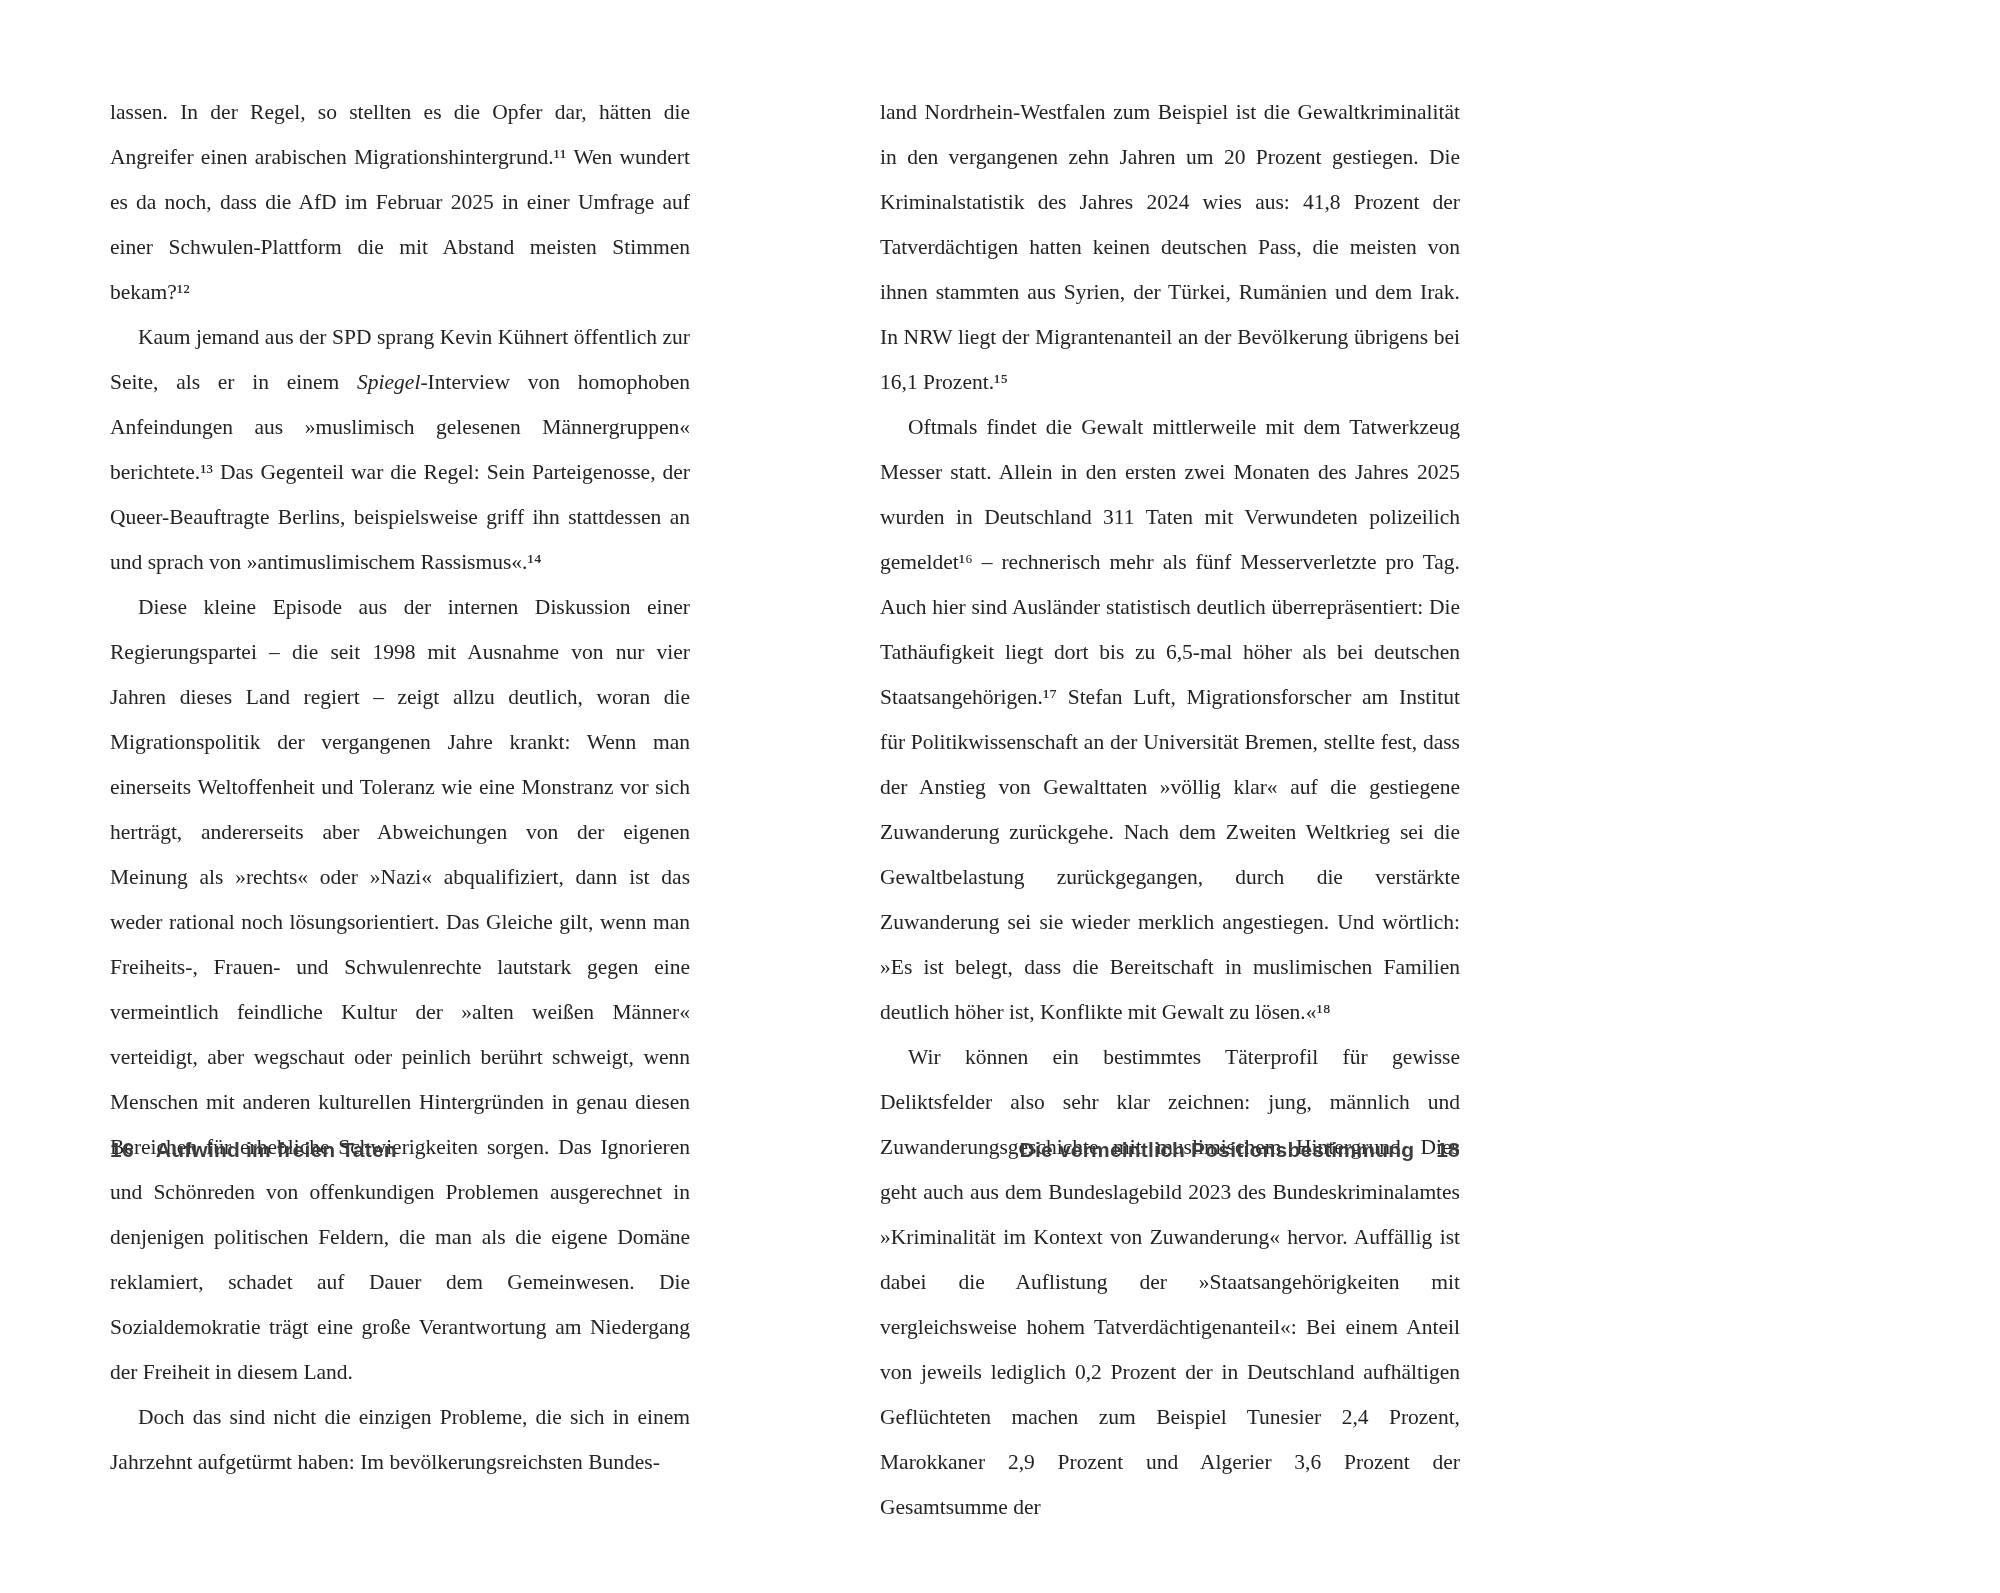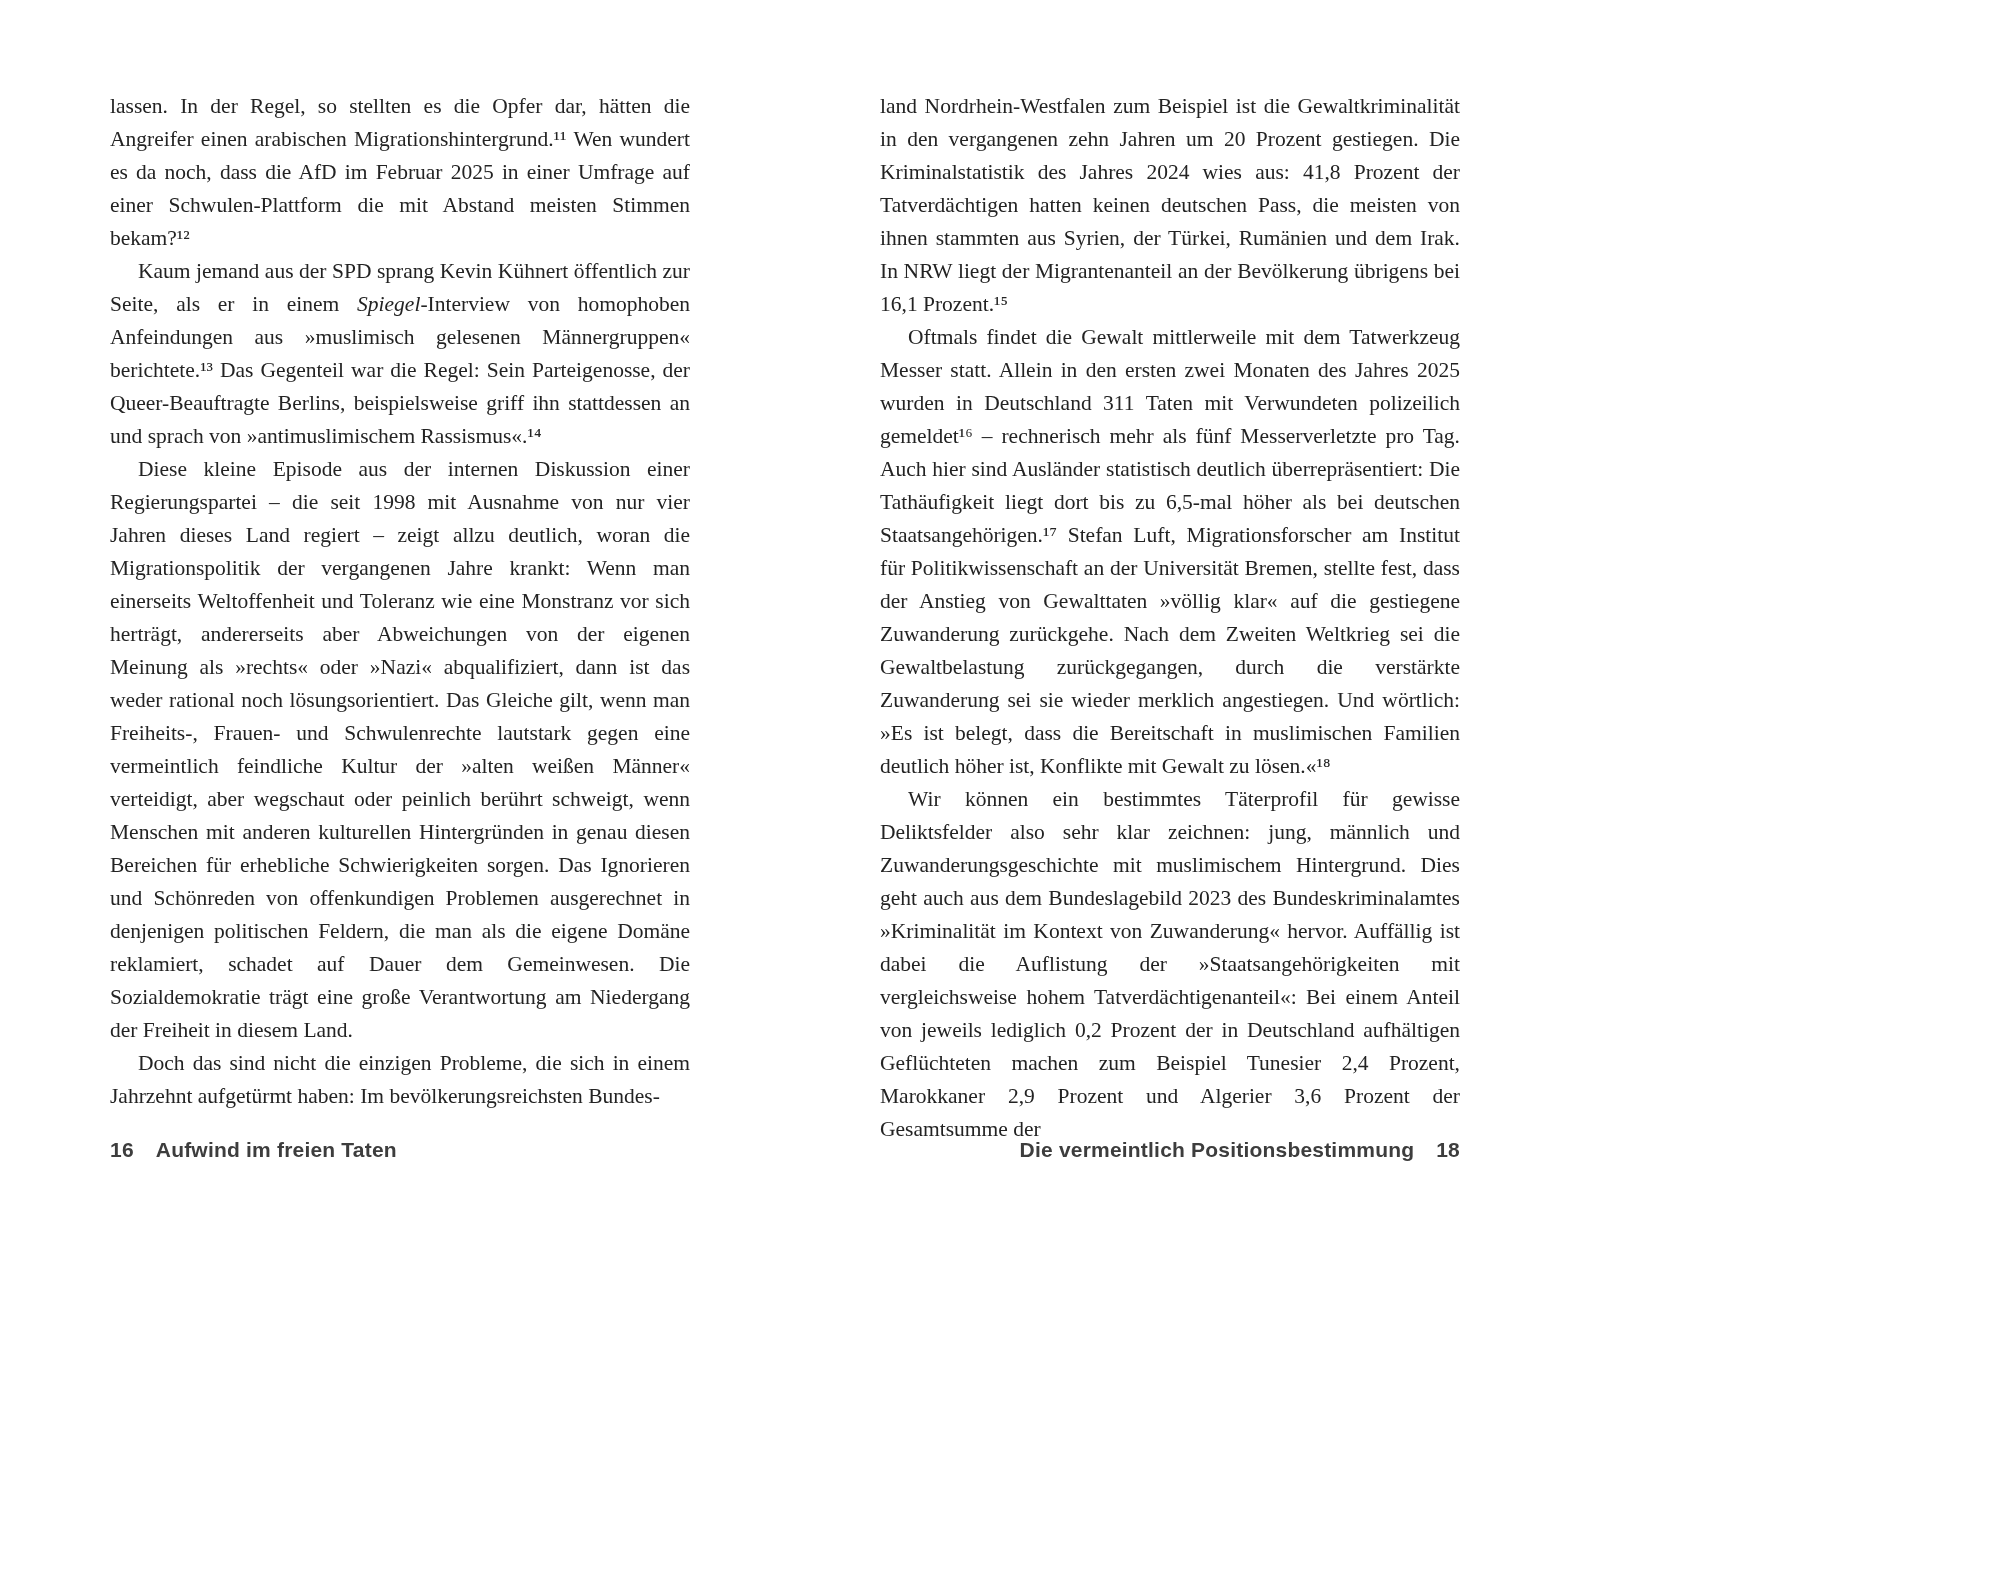--- a/index.html
+++ b/index.html
@@ -13,21 +13,21 @@
     height: 1593px;
     background: #ffffff;
     overflow: hidden;
     font-family: "Liberation Serif", serif;
   }
   .column {
     position: absolute;
     top: 90px;
     width: 580px;
     font-size: 21.5px;
-    line-height: 33px;
+    line-height: 45px;
     color: #232323;
     text-align: justify;
     hyphens: auto;
     -webkit-hyphens: auto;
   }
   .col-left  { left: 110px; }
   .col-right { left: 880px; }
   .column p {
     margin: 0;
     padding: 0;

